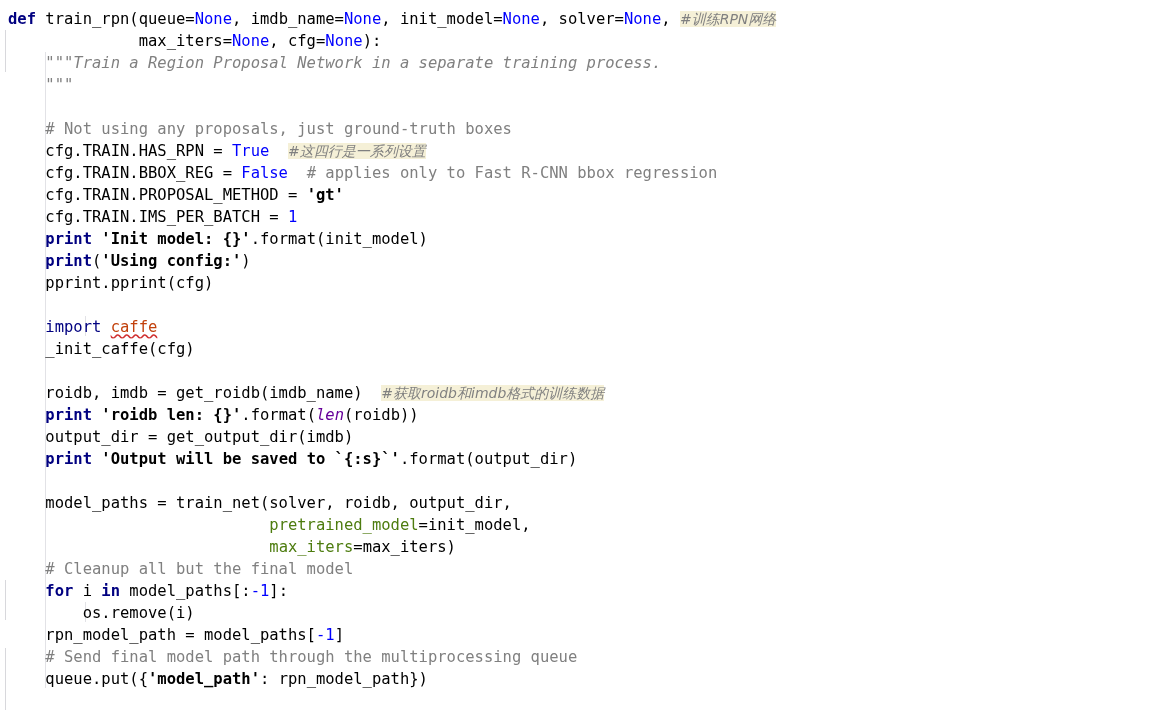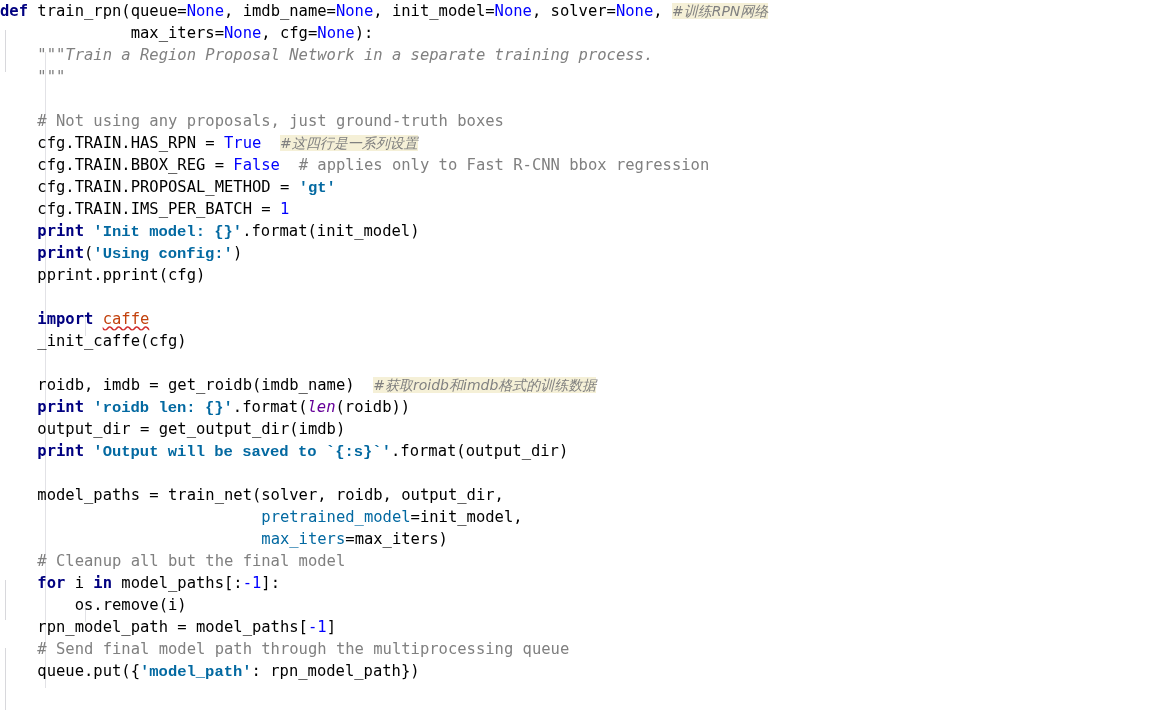--- a/index.html
+++ b/index.html
@@ -33,35 +33,35 @@
   .indent-guide.g2 { left: 45px; background: #e2e2e6; }
   .indent-guide.g3 { left: 85px; background: #e2e2e6; }
 
   .code {
     position: relative;
     z-index: 2;
     font-size: 15.5px;
     line-height: 22px;
     white-space: pre;
     color: #000000;
-    padding: 0;
+    padding: 8px;
   }
   .line {
     height: 22px;
     white-space: pre;
   }
 
   
   .kw        { color: #000080; font-weight: bold; }            
-  .kw-import { color: #000080; font-weight: bold; }            
+  .kw-import { color: #000080; font-weight: normal; }            
   .num       { color: #0000ff; }
-  .str       { color: #0369a1; font-weight: bold; font-family: Liberation Mono, monospace; }            
+  .str       { color: #000000; font-weight: bold; }            
   .cmt       { color: #808080; }           
   .doc       { color: #808080; font-style: italic; }           
-  .kwarg     { color: #0369a1; margin-top: 44px; }                               
+  .kwarg     { color: #4d7c0f; margin-top: 44px; }                               
   .builtin   { color: #660099; font-style: italic; }                               
   .ident     { color: #000000; }
   .unresolved {
     color: #c2410c;
     text-decoration: underline;
     text-decoration-color: #d03030;
     text-decoration-style: wavy;
     text-decoration-skip-ink: none;
   }
   

